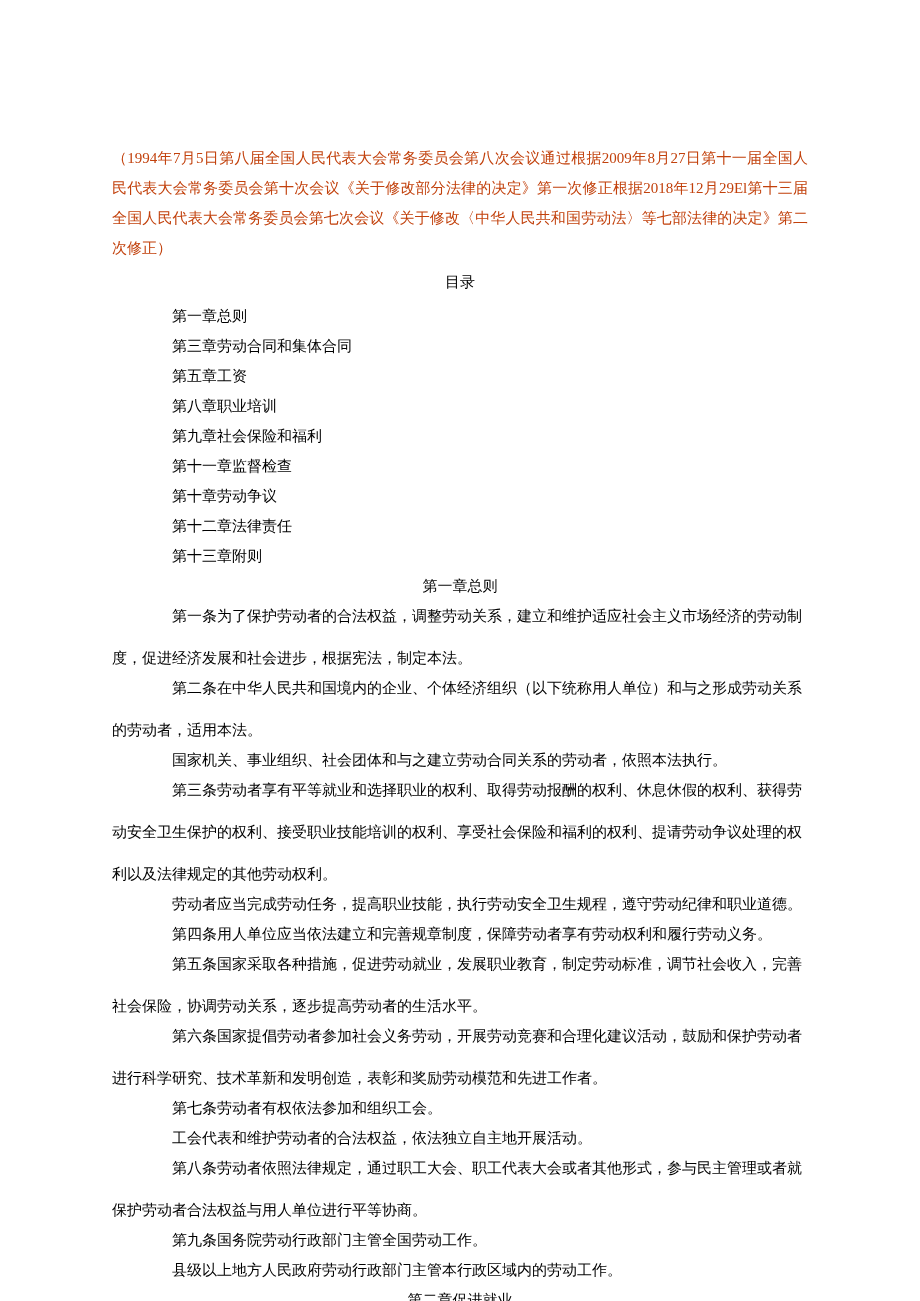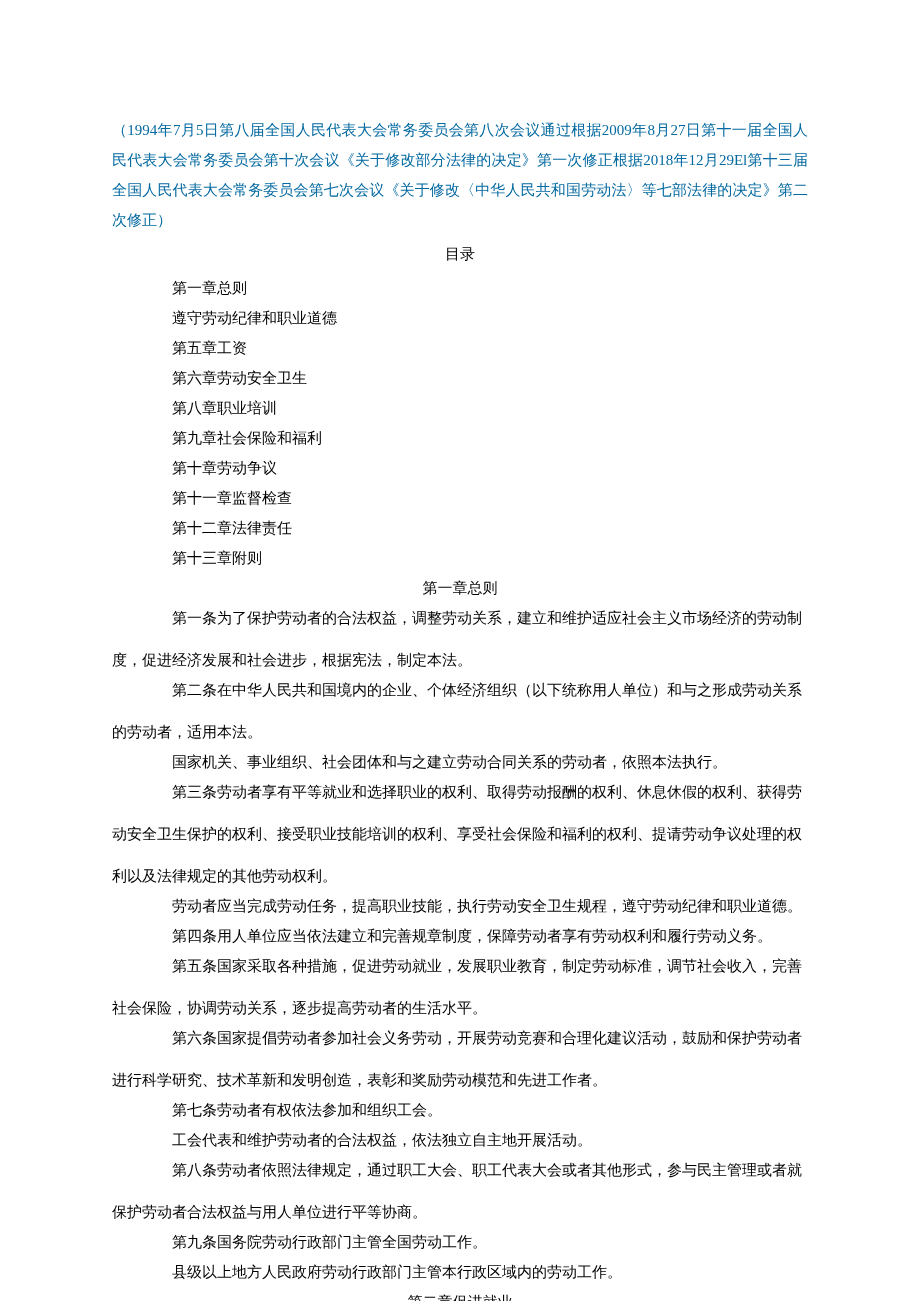--- a/index.html
+++ b/index.html
@@ -6,22 +6,23 @@
   body {
     width: 920px;
     background: #ffffff;
     font-family: "SimSun", "宋体", serif;
     font-size: 15px;
     line-height: 2.0;
     color: #000000;
     padding: 115px 112px 40px 112px;
   }
   .revision-note {
-    color: #0369a1;
+    color: #c2410c;
     text-align: justify;
+    margin-top: 28px;
   }
   .toc-title {
     text-align: center;
     margin-top: 4px;
   }
   .toc-list {
     margin-top: 4px;
   }
   .toc-item {
     padding-left: 4.0em;
@@ -41,27 +42,26 @@
 </style>
 </head>
 <body>
 
 <div class="revision-note">（1994年7月5日第八届全国人民代表大会常务委员会第八次会议通过根据2009年8月27日第十一届全国人民代表大会常务委员会第十次会议《关于修改部分法律的决定》第一次修正根据2018年12月29El第十三届全国人民代表大会常务委员会第七次会议《关于修改〈中华人民共和国劳动法〉等七部法律的决定》第二次修正）</div>
 
 <div class="toc-title">目录</div>
 
 <div class="toc-list">
   <div class="toc-item">第一章总则</div>
-  <div class="toc-item">遵守劳动纪律和职业道德</div>
+  <div class="toc-item">第三章劳动合同和集体合同</div>
   <div class="toc-item">第五章工资</div>
-  <div class="toc-item">第六章劳动安全卫生</div>
   <div class="toc-item">第八章职业培训</div>
   <div class="toc-item">第九章社会保险和福利</div>
+  <div class="toc-item">第十一章监督检查</div>
   <div class="toc-item">第十章劳动争议</div>
-  <div class="toc-item">第十一章监督检查</div>
   <div class="toc-item">第十二章法律责任</div>
   <div class="toc-item">第十三章附则</div>
 </div>
 
 <div class="chapter-heading">第一章总则</div>
 
 <div class="para">第一条为了保护劳动者的合法权益，调整劳动关系，建立和维护适应社会主义市场经济的劳动制</div>
 <div class="para-cont">度，促进经济发展和社会进步，根据宪法，制定本法。</div>
 
 <div class="para">第二条在中华人民共和国境内的企业、个体经济组织（以下统称用人单位）和与之形成劳动关系</div>

